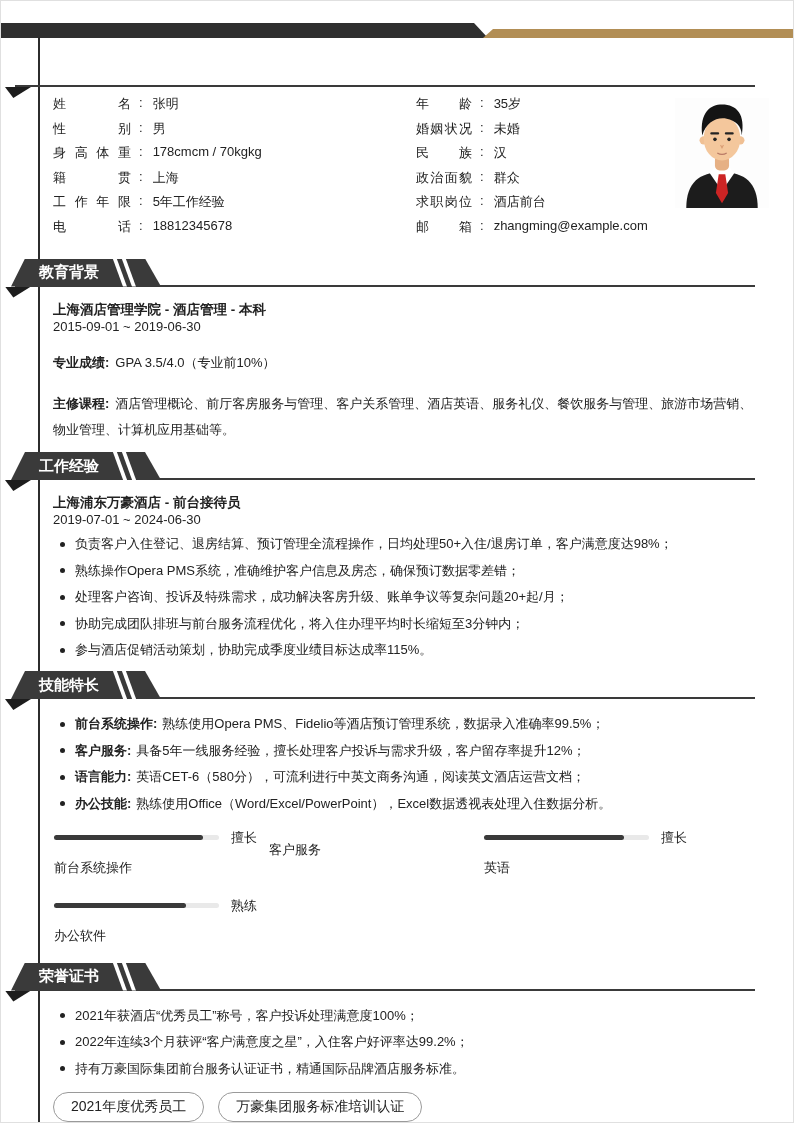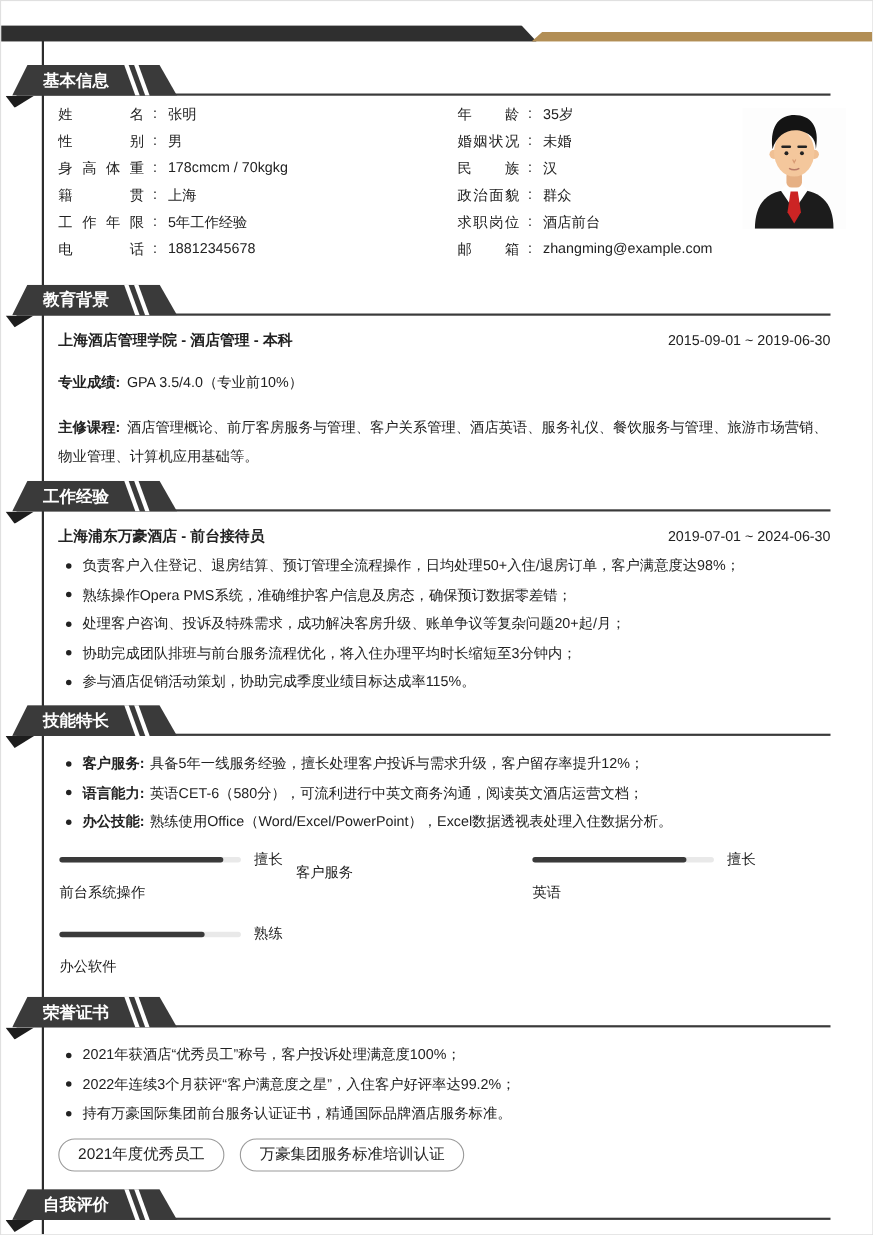--- a/index.html
+++ b/index.html
@@ -37,22 +37,22 @@
   .info-col-left { width:363px; }
   .info-col-right { width:300px; }
   .info-row { display:flex; align-items:flex-start; height:24.6px; font-size:13px; }
   .lbl { display:inline-block; text-align-last:justify; }
   .lbl-left { width:78px; }
   .lbl-right { width:56px; }
   .colon { margin:0 10px 0 8px; }
   .photo { position:absolute; top:39px; right:-14px; width:94px; height:110px; background:#fdfdfd; }
 
   
-  .entry-head { display:flex; justify-content:space-between; align-items:baseline;
-    margin-top:6px; font-size:13.5px; }
+  .entry-head { display:flex; align-items:baseline;
+    margin-top:6px; font-size:13.5px;flex-direction:column; }
   .entry-name { font-weight:bold; }
   .entry-date { font-size:13px; }
   .edu-row { font-size:13px; line-height:25.5px; margin-top:16px; }
   .edu-row b .colon, .edu-label { font-weight:bold; }
   .edu-colon { margin-right:6px; font-weight:bold; }
 
   
   ul.bullets { list-style:none; margin-top:8px; }
   ul.bullets li { position:relative; padding-left:22px; font-size:13px;
     line-height:18px; margin-bottom:8.5px; }
@@ -81,27 +81,20 @@
 <div class="page">
   <div class="top-black"></div>
   <div class="top-gold" style="background: rgb(178, 142, 85);"></div>
   <div class="vline"></div>
 
   <div class="content">
 
     <section class="sec">
       <div class="sec-head">
         <div class="sec-rule"></div>
-        <div class="banner">
-          <span>基本信息</span>
-          <span class="slashes">
-              <span class="slash"></span>
-              <span class="slash"></span>
-            </span>
-        </div>
         <div class="fold"></div>
       </div>
       <div class="sec-body">
         <div class="info-grid">
           <div class="info-col-left" id="info-left">
               <div class="info-row">
                 <span class="lbl lbl-left">姓名</span>
                 <span class="colon">:</span>
                 <span class="val">张明</span>
               </div>
@@ -244,20 +237,21 @@
           <span>技能特长</span>
           <span class="slashes">
               <span class="slash"></span>
               <span class="slash"></span>
             </span>
         </div>
         <div class="fold"></div>
       </div>
       <div class="sec-body">
         <ul class="bullets" id="skill-bullets">
+            <li><b>前台系统操作</b><b class="b-colon">:</b><span>熟练使用Opera PMS、Fidelio等酒店预订管理系统，数据录入准确率99.5%；</span></li>
             <li><b>客户服务</b><b class="b-colon">:</b><span>具备5年一线服务经验，擅长处理客户投诉与需求升级，客户留存率提升12%；</span></li>
             <li><b>语言能力</b><b class="b-colon">:</b><span>英语CET-6（580分），可流利进行中英文商务沟通，阅读英文酒店运营文档；</span></li>
             <li><b>办公技能</b><b class="b-colon">:</b><span>熟练使用Office（Word/Excel/PowerPoint），Excel数据透视表处理入住数据分析。</span></li>
           </ul>
         <div class="bars" id="skill-bars">
             <div class="bar-item">
               <div class="bar-row">
                 <div class="track" style="background: rgb(233, 233, 233);">
                   <div class="fill" style="width: 90%; background: rgb(58, 58, 58);"></div>
                 </div>

